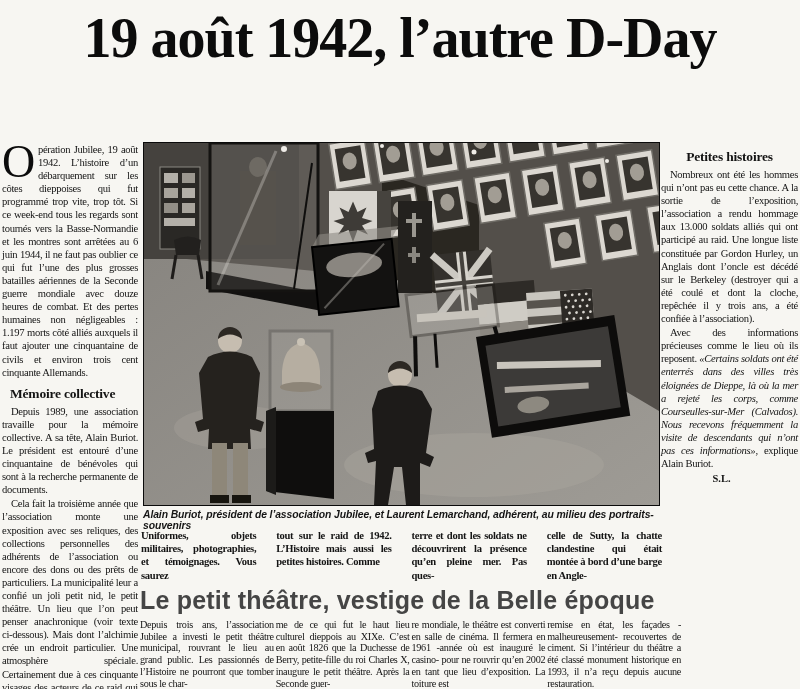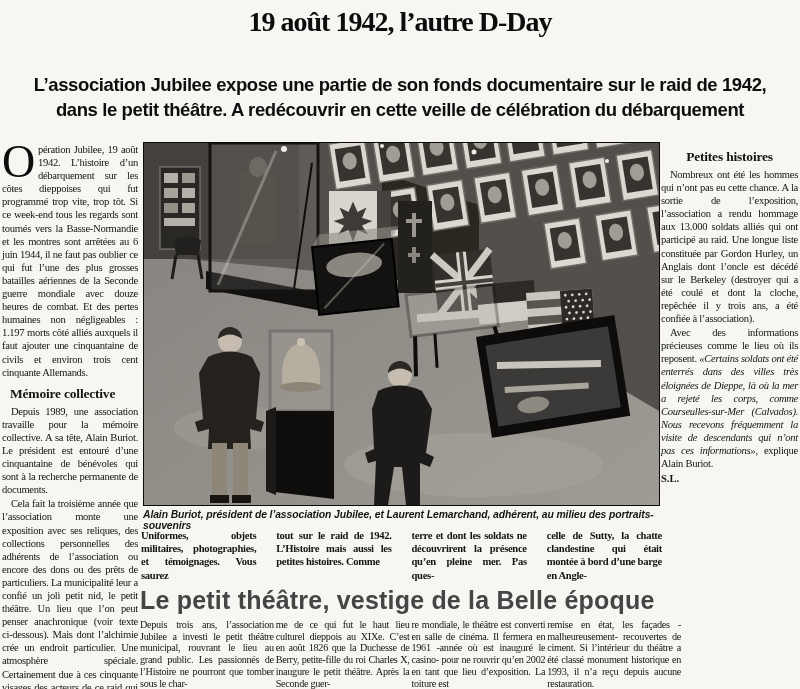--- a/index.html
+++ b/index.html
@@ -1,34 +1,34 @@
 <!DOCTYPE html>
 <html><head>
 <meta charset="utf-8">
 <style>
   html,body{margin:0;padding:0;}
   body{width:800px;height:689px;background:#e9e8e4;}
   .page{position:relative;width:800px;height:689px;background:#f7f6f2;overflow:hidden;
         font-family:"Liberation Serif",serif;color:#141414;}
   .headline{position:absolute;top:6px;left:0;width:100%;margin:0;text-align:center;
-        font-size:28px;font-weight:bold;letter-spacing:-1px;color:#0c0c0c;
+        font-size:56px;font-weight:bold;letter-spacing:-1px;color:#0c0c0c;
         font-family:"Liberation Serif",serif;}
   .subhead{position:absolute;top:72px;left:8px;right:8px;text-align:center;
         font-family:"Liberation Sans",sans-serif;font-weight:bold;font-size:18.5px;
         line-height:25px;letter-spacing:-0.4px;color:#0e0e0e;}
   .body-text p{margin:0 0 1px 0;font-size:10.6px;line-height:13.1px;text-align:justify;
         letter-spacing:-0.3px;}
   .body-text p.indent{text-indent:9px;}
   .col-left{position:absolute;left:2px;top:143px;width:136px;}
   .col-right{position:absolute;left:661px;top:142px;width:137px;}
   .dropcap{float:left;font-size:46px;line-height:37px;padding-right:3px;color:#0c0c0c;}
   .subheading{font-size:13.5px;font-weight:bold;letter-spacing:-0.2px;margin:7px 0 3px 8px;}
   .subheading.centered{text-align:center;margin:7px 0 3px 0;}
   .it{font-style:italic;}
-  .byline{text-align:left;font-weight:bold;font-size:10.5px;padding-right:16px;margin-top:3px;}
+  .byline{text-align:center;font-weight:bold;font-size:10.5px;padding-right:16px;margin-top:3px;}
   .photo-wrap{position:absolute;left:143px;top:142px;width:515px;height:362px;
         border:1px solid #0a0a0a;background:#7c7a76;}
   .photo-wrap svg{display:block;}
   .caption{position:absolute;left:143px;top:509px;width:517px;
         font-family:"Liberation Sans",sans-serif;font-style:italic;font-weight:bold;
         font-size:10.4px;letter-spacing:-0.1px;color:#151515;}
   .strip{position:absolute;left:141px;top:529px;width:521px;display:flex;gap:20px;}
   .strip .sc{flex:1;font-weight:bold;font-size:10.6px;line-height:13.2px;text-align:justify;
         letter-spacing:-0.3px;}
   .second-headline{position:absolute;left:140px;top:586px;width:541px;margin:0;text-align:left;
@@ -38,24 +38,20 @@
   .second-cols .bc{flex:1;font-size:10.2px;line-height:11.7px;text-align:justify;
         letter-spacing:-0.3px;}
 </style>
 </head>
 <body>
 
 <div class="page">
 
   <h1 class="headline">19 août 1942, l’autre D-Day</h1>
 
-  <div class="subhead">
-    <div>L’association Jubilee expose une partie de son fonds documentaire sur le raid de 1942,</div>
-    <div>dans le petit théâtre. A redécouvrir en cette veille de célébration du débarquement</div>
-  </div>
 
   <div class="col-left body-text">
     <p><span class="dropcap">O</span><span>pération Jubilee, 19 août 1942. L’histoire d’un débarquement sur les côtes dieppoises qui fut programmé trop vite, trop tôt. Si ce week-end tous les regards sont tournés vers la Basse-Normandie et les montres sont arrêtées au 6 juin 1944, il ne faut pas oublier ce qui fut l’une des plus grosses batailles aériennes de la Seconde guerre mondiale avec douze heures de combat. Et des pertes humaines non négligeables : 1.197 morts côté alliés auxquels il faut ajouter une cinquantaine de civils et environ trois cent cinquante Allemands.</span></p>
     <div class="subheading">Mémoire collective</div>
     <p class="indent">Depuis 1989, une association travaille pour la mémoire collective. A sa tête, Alain Buriot. Le président est entouré d’une cinquantaine de bénévoles qui sont à la recherche permanente de documents.</p>
     <p class="indent">Cela fait la troisième année que l’association monte une exposition avec ses reliques, des collections personnelles des adhérents de l’association ou encore des dons ou des prêts de particuliers. La municipalité leur a confié un joli petit nid, le petit théâtre. Un lieu que l’on peut penser anachronique (voir texte ci-dessous). Mais dont l’alchimie crée un endroit particulier. Une atmosphère spéciale. Certainement due à ces cinquante visages des acteurs de ce raid qui contemplent de la scène le visiteur.</p>
   </div>
 
   <div class="photo-wrap">
     <svg width="515" height="362" viewBox="0 0 515 362" xmlns="http://www.w3.org/2000/svg">

